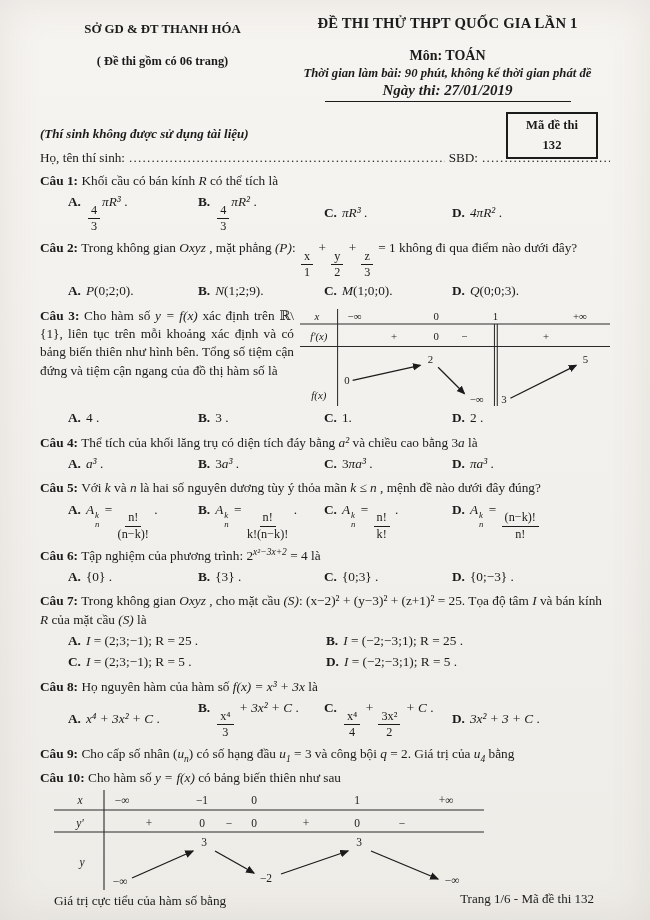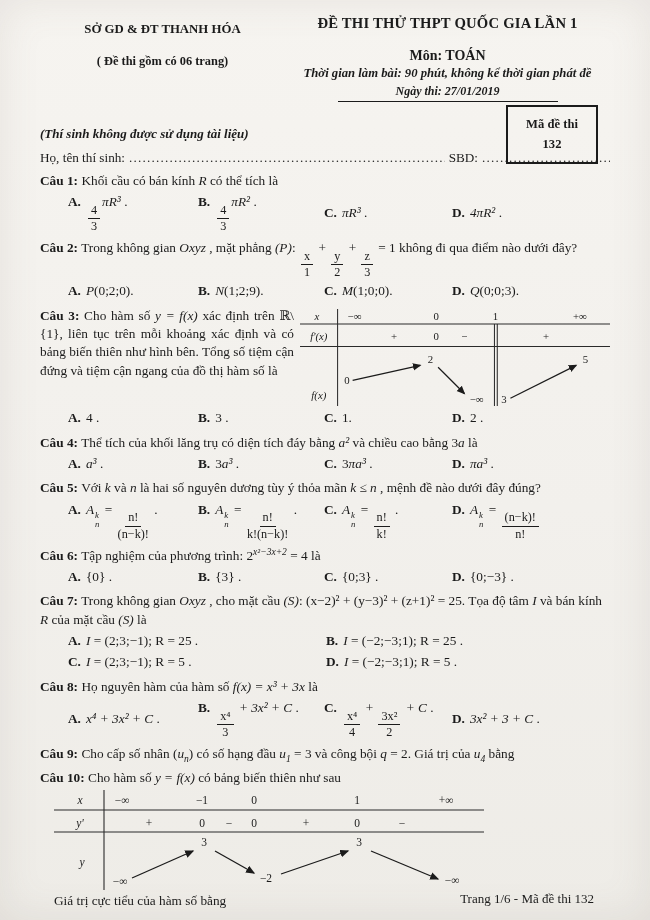--- a/index.html
+++ b/index.html
@@ -13,24 +13,24 @@
     box-shadow:inset 0 0 40px rgba(120,110,95,.12);}
   
   .hdr{display:flex;align-items:flex-start;}
   .hdr-left{width:245px;text-align:center;font-weight:700;font-size:12.8px;line-height:1.5;padding-top:6px;}
   .school{display:inline-block;border-bottom:1.7px solid #1b1b1b;padding-bottom:1px;}
   .pages{margin-top:13px;font-size:12.4px;}
   .hdr-right{flex:1;text-align:center;padding-top:1px;}
   .title{font-weight:700;font-size:14.7px;letter-spacing:.2px;}
   .subject{font-weight:700;font-size:14px;margin-top:16px;}
   .duration{font-weight:700;font-style:italic;font-size:12.7px;margin-top:2px;}
-  .date{display:inline-block;font-weight:700;font-style:italic;font-size:12px;
+  .date{display:inline-block;font-weight:700;font-style:italic;font-size:15px;
     border-bottom:1.7px solid #1b1b1b;padding:0 58px 2px;}
-  .code-box{position:absolute;left:506px;top:105px;width:88px;border:2px solid #1b1b1b;
-    text-align:center;font-weight:700;font-size:12.6px;line-height:1.55;padding:8px 0;}
+  .code-box{position:absolute;left:506px;top:112px;width:88px;border:2px solid #1b1b1b;
+    text-align:center;font-weight:700;font-size:12.6px;line-height:1.55;padding:2px 0;}
   .notice{font-weight:700;font-style:italic;font-size:13px;margin-top:24px;}
   .student{display:flex;align-items:baseline;margin-top:8px;font-size:13.2px;}
   .dots{overflow:hidden;white-space:nowrap;letter-spacing:1.2px;color:#2a2a2a;}
   .dots.grow{flex:1;margin:0 4px;}
   .dots.sbd{width:128px;margin-left:4px;}
   
   .q{margin-top:6px;font-size:13.3px;line-height:1.38;}
   .q-label{font-weight:700;}
   .stem{text-align:left;}
   .opts{display:grid;grid-template-columns:130px 126px 128px auto;padding-left:28px;margin-top:3px;align-items:center;}

